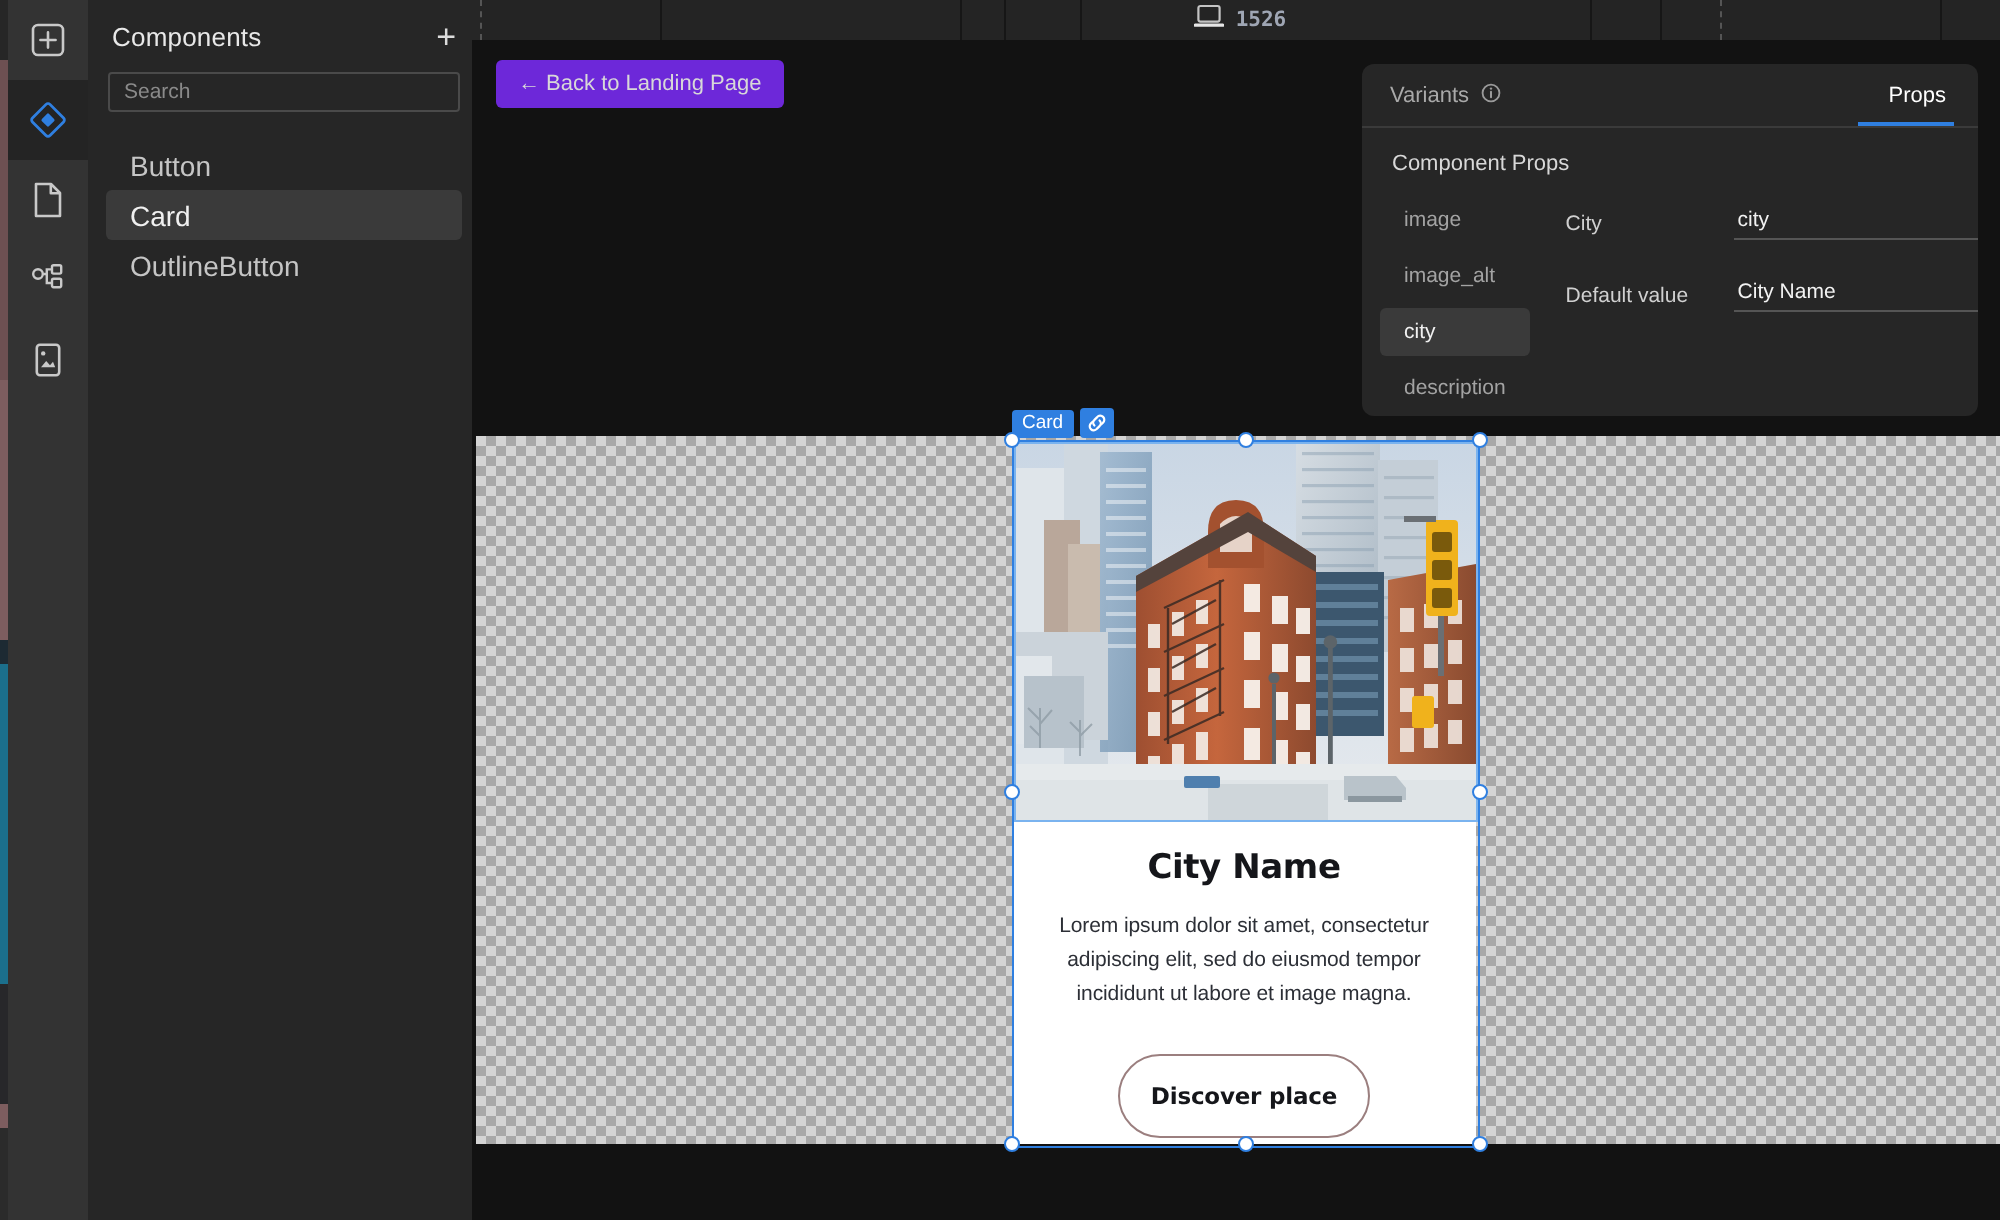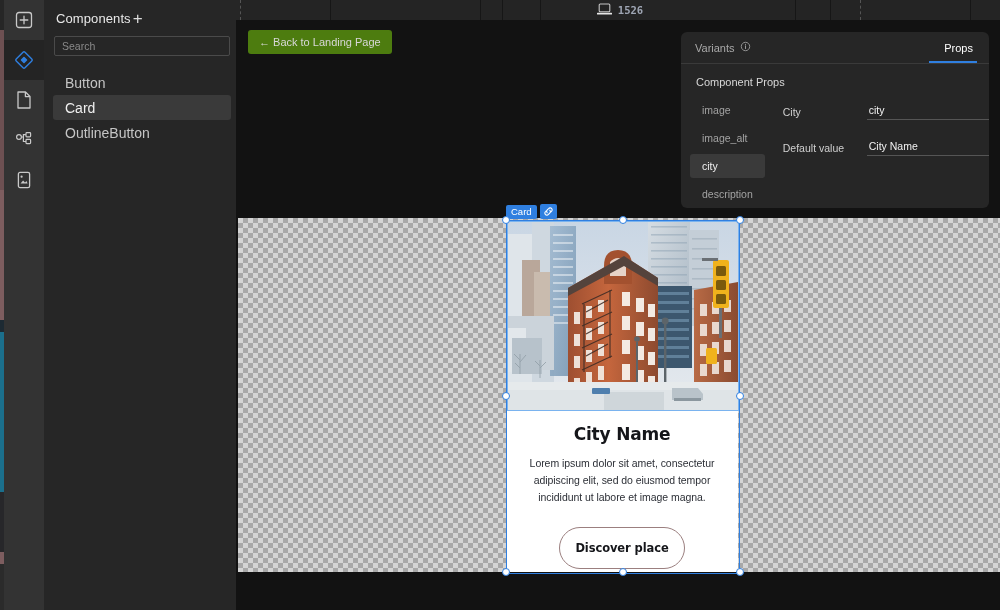--- a/index.html
+++ b/index.html
@@ -29,21 +29,21 @@
   .rail-btn.active { background:#242424; }
   .rail-btn svg { display:block; }
 
   
   .components-panel {
     position:absolute; left:44px; top:0; width:196px; height:610px;
     background:#262626;
   }
   .cp-header {
     height:36px; display:flex; align-items:center;
-    padding:0 10px 0 12px; 
+    padding:0 10px 0 12px; justify-content:space-between;
   }
   .cp-title { color:#e8e8e8; font-size:13px; letter-spacing:.1px; }
   .cp-add { color:#dcdcdc; font-size:17px; line-height:17px; cursor:pointer; padding:0 2px; }
   .cp-search {
     margin:0 10px; height:20px;
     background:transparent; border:1px solid #4a4a4a; border-radius:2px;
     color:#c9c9c9; font-size:10.5px; padding:0 7px;
     font-family:"Liberation Sans", sans-serif; width:176px;
     display:block;
   }
@@ -81,21 +81,21 @@
       linear-gradient(45deg, #a8a8a8 25%, transparent 25%, transparent 75%, #a8a8a8 75%),
       linear-gradient(45deg, #a8a8a8 25%, transparent 25%, transparent 75%, #a8a8a8 75%);
     background-size: 10px 10px;
     background-position: 0 0, 5px 5px;
     background-color: #d4d4d4;
   }
 
   
   .back-btn {
     position:absolute; left:12px; top:10px;
-    background:#4d7c0f; color:#d8d8d8;
+    background:#6d28d9; color:#d8d8d8;
     font-size:11px; border-radius:3px;
     padding:6px 11px; cursor:pointer; white-space:nowrap;
   }
 
   
   .sel-frame {
     position:absolute; left:270px; top:200px; width:232px; height:352px;
     border:1px solid #2f7fe0; box-sizing:content-box;
   }
   .sel-badge-row {

